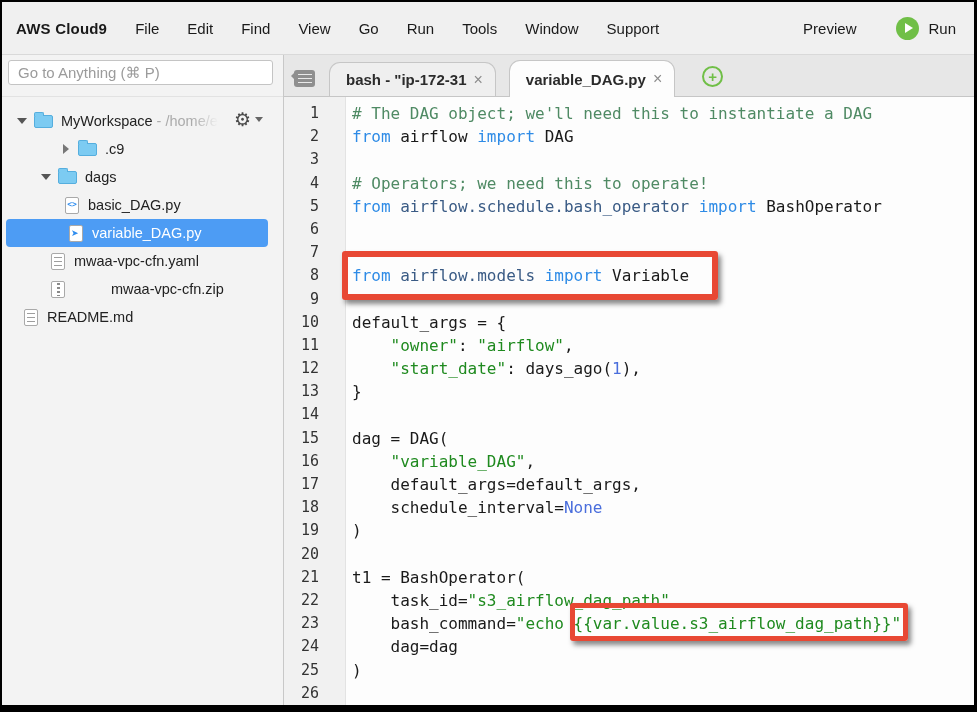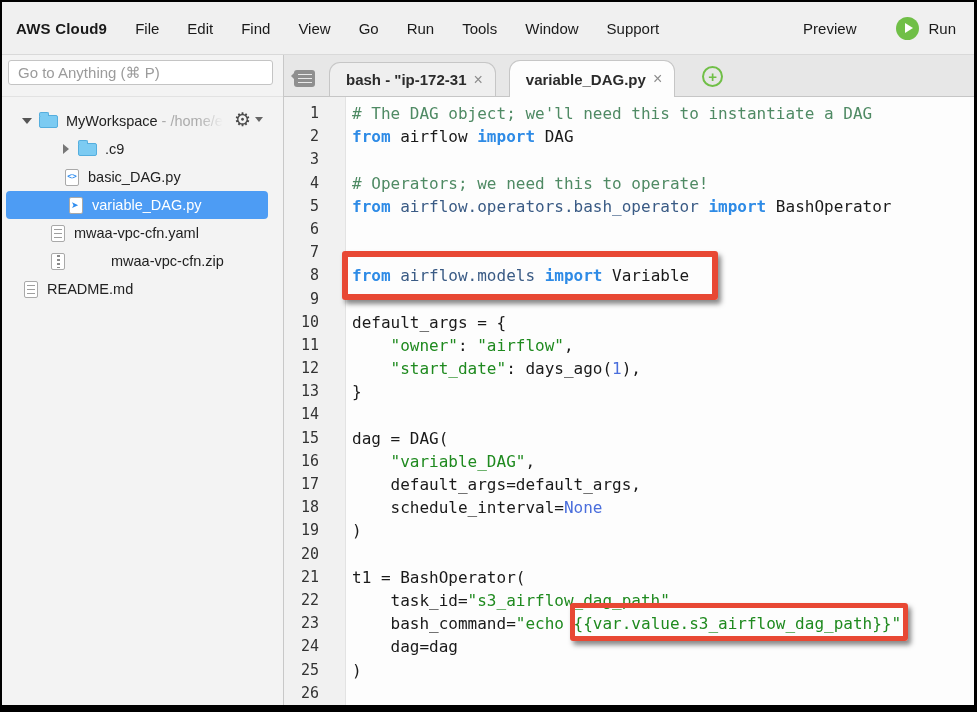--- a/index.html
+++ b/index.html
@@ -188,21 +188,21 @@
     font-family:"DejaVu Sans Mono", monospace; font-size:16px;
     white-space:pre; line-height:23.2px;
   }
   .ln {
     width:62px; flex:0 0 62px;
     text-align:right; padding-right:27px;
     font-size:15px; color:#333;
   }
   .cl { padding-left:6px; }
   .tok-d { color:#1A1A1A; }
-  .tok-k { color:var(--tok-keyword,#2E8BE6);font-weight:bold; }
+  .tok-k { color:var(--tok-keyword,#2E8BE6); }
   .tok-m { color:var(--tok-module,#3A5B85); }
   .tok-s { color:var(--tok-string,#1F8A1F); }
   .tok-c { color:var(--tok-comment,#4F8A64); }
   .tok-v { color:var(--tok-const,#4A6EDC); }
 
   .red-box {
     position:absolute; z-index:5;
     border-style:solid;
     border-color:var(--accent-red,#E84834);
     border-radius:3px;
@@ -239,34 +239,39 @@
       </span>
     </div>
 
     <div class="body">
 
       <div class="sidebar">
         <div class="search-area">
           <input class="search-input" type="text" placeholder="Go to Anything (⌘ P)" style="">
         </div>
         <div class="tree">
-            <div class="tree-row" style="padding-left: 20px;">
+            <div class="tree-row" style="padding-left: 15px;">
               <span class="caret-down"></span>
               <span class="icon-folder"></span>
               <span class="tree-label">MyWorkspace</span>
               <span class="tree-suffix">- /home/e</span>
               <span class="gear-wrap">
                 <span class="gear-glyph">⚙</span>
                 <span class="gear-caret"></span>
               </span>
             </div>
             <div class="tree-row" style="padding-left: 61px;">
               <span class="caret-right"></span>
               <span class="icon-folder"></span>
               <span class="tree-label">.c9</span>
+            </div>
+            <div class="tree-row" style="padding-left: 39px;">
+              <span class="caret-down"></span>
+              <span class="icon-folder"></span>
+              <span class="tree-label">dags</span>
             </div>
             <div class="tree-row" style="padding-left: 63px;">
               <span class="page page-code"></span>
               <span class="tree-label">basic_DAG.py</span>
             </div>
             <div class="tree-row selected" style="padding-left: 63px;">
               <span class="page page-run"></span>
               <span class="tree-label">variable_DAG.py</span>
             </div>
             <div class="tree-row" style="padding-left: 49px;">
@@ -299,21 +304,21 @@
             </span>
           <span class="new-tab">+</span>
         </div>
         <div class="editor">
           <div class="gutter-bg"></div>
           <div class="code-lines">
               <div class="code-line"><span class="ln">1</span><span class="cl"><span class="tok-c"># The DAG object; we'll need this to instantiate a DAG</span></span></div>
               <div class="code-line"><span class="ln">2</span><span class="cl"><span class="tok-k">from</span><span class="tok-d"> airflow </span><span class="tok-k">import</span><span class="tok-d"> DAG</span></span></div>
               <div class="code-line"><span class="ln">3</span><span class="cl"></span></div>
               <div class="code-line"><span class="ln">4</span><span class="cl"><span class="tok-c"># Operators; we need this to operate!</span></span></div>
-              <div class="code-line"><span class="ln">5</span><span class="cl"><span class="tok-k">from</span><span class="tok-d"> </span><span class="tok-m">airflow.operators.bash_operator</span><span class="tok-d"> </span><span class="tok-k">import</span><span class="tok-d"> BashOperator</span></span></div>
+              <div class="code-line"><span class="ln">5</span><span class="cl"><span class="tok-k">from</span><span class="tok-d"> </span><span class="tok-m">airflow.schedule.bash_operator</span><span class="tok-d"> </span><span class="tok-k">import</span><span class="tok-d"> BashOperator</span></span></div>
               <div class="code-line"><span class="ln">6</span></div>
               <div class="code-line"><span class="ln">7</span><span class="cl"></span></div>
               <div class="code-line"><span class="ln">8</span><span class="cl"><span class="tok-k">from</span><span class="tok-d"> </span><span class="tok-m">airflow.models</span><span class="tok-d"> </span><span class="tok-k">import</span><span class="tok-d"> Variable</span></span></div>
               <div class="code-line"><span class="ln">9</span><span class="cl"></span></div>
               <div class="code-line"><span class="ln">10</span><span class="cl"><span class="tok-d">default_args = {</span></span></div>
               <div class="code-line"><span class="ln">11</span><span class="cl"><span class="tok-d">    </span><span class="tok-s">"owner"</span><span class="tok-d">: </span><span class="tok-s">"airflow"</span><span class="tok-d">,</span></span></div>
               <div class="code-line"><span class="ln">12</span><span class="cl"><span class="tok-d">    </span><span class="tok-s">"start_date"</span><span class="tok-d">: days_ago(</span><span class="tok-v">1</span><span class="tok-d">),</span></span></div>
               <div class="code-line"><span class="ln">13</span><span class="cl"><span class="tok-d">}</span></span></div>
               <div class="code-line"><span class="ln">14</span><span class="cl"></span></div>
               <div class="code-line"><span class="ln">15</span><span class="cl"><span class="tok-d">dag = DAG(</span></span></div>

